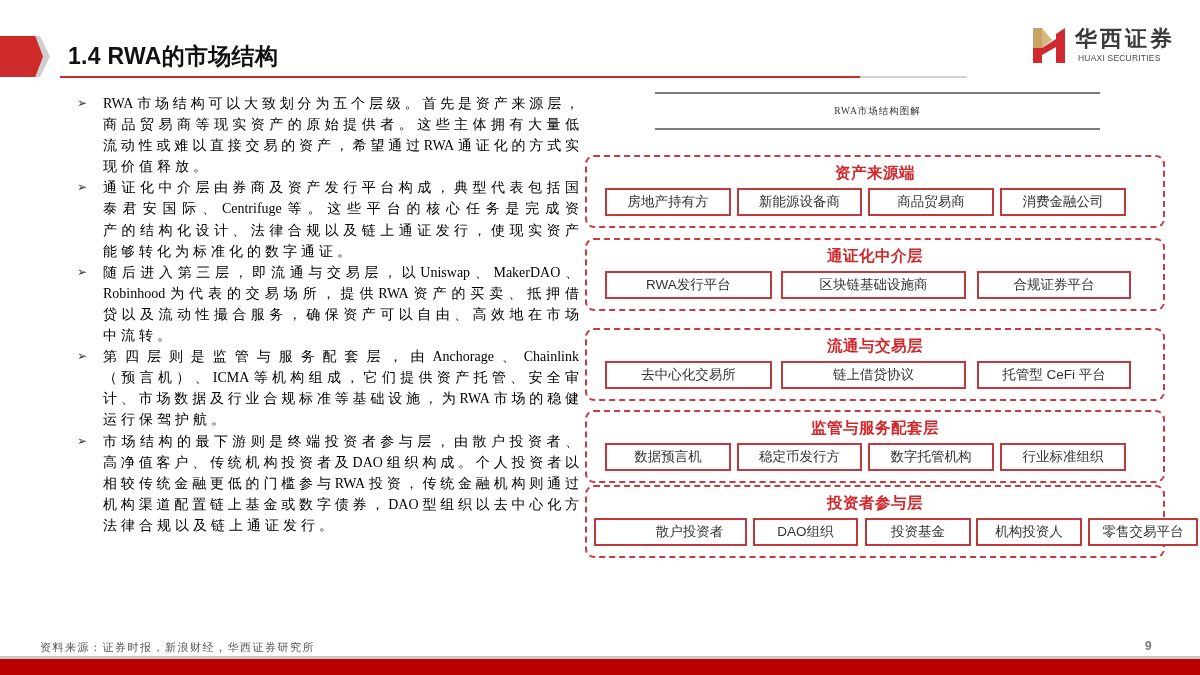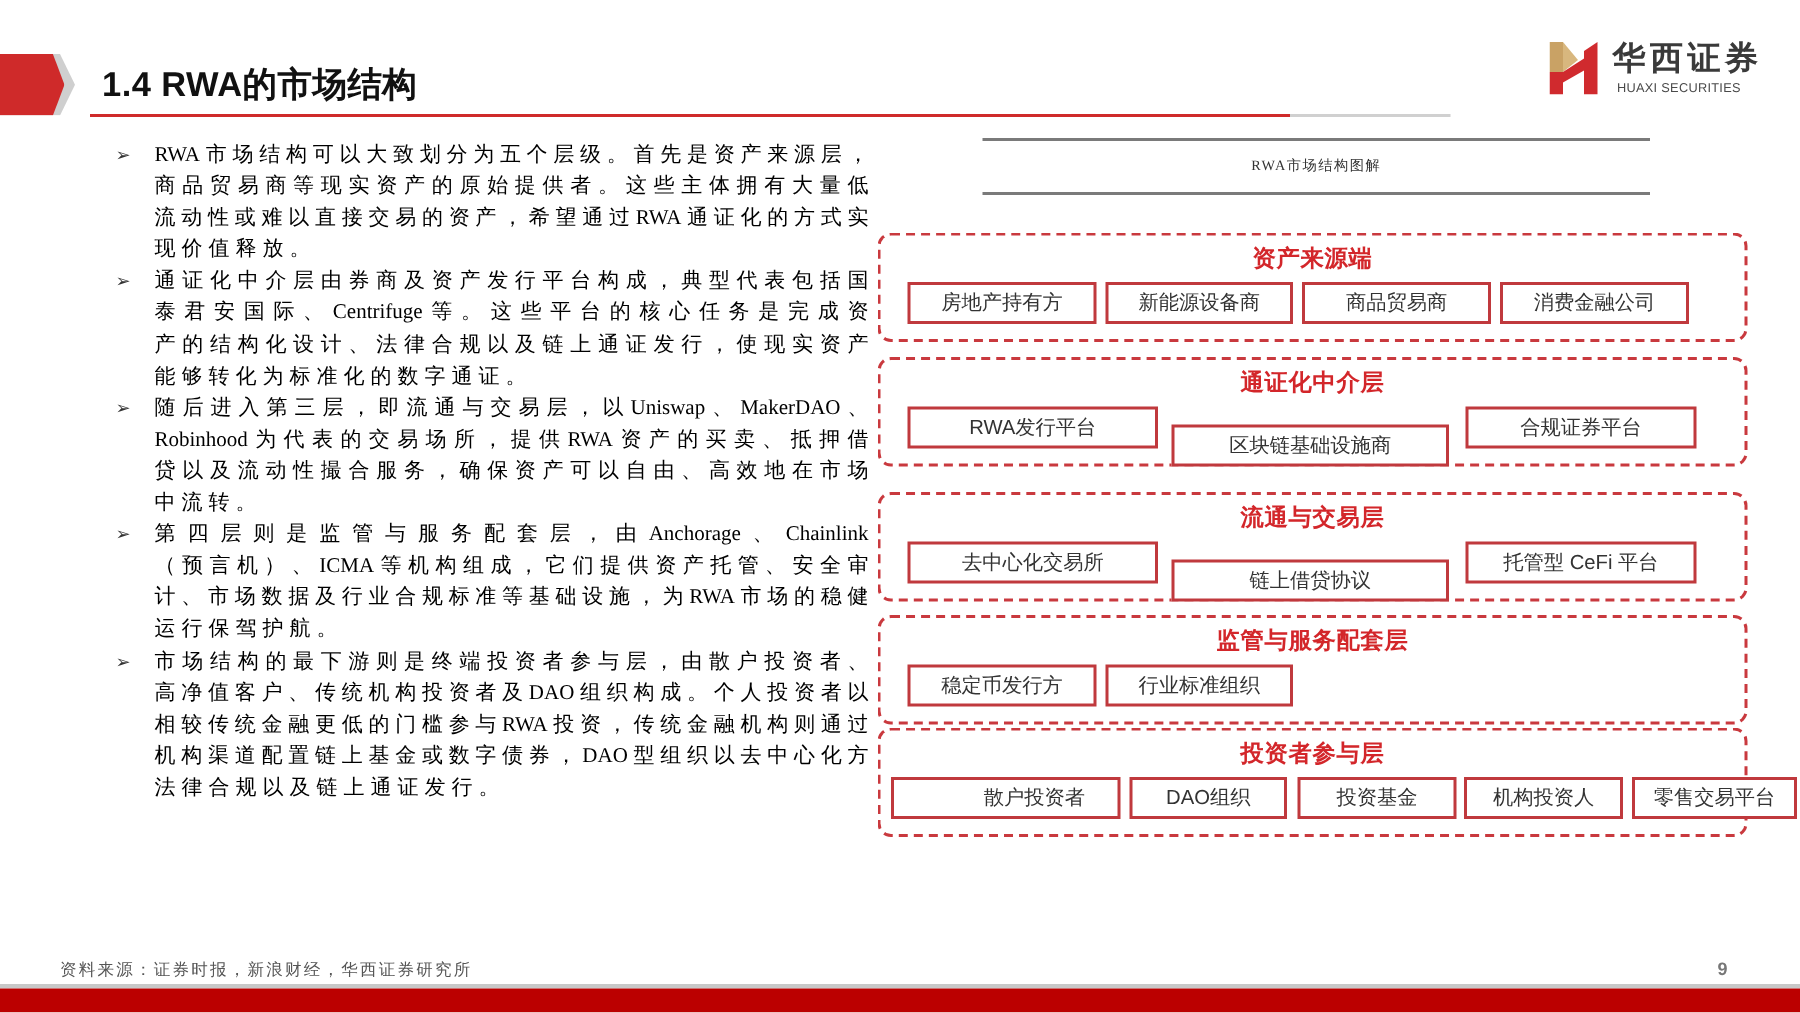--- a/index.html
+++ b/index.html
@@ -40,21 +40,21 @@
 
   
   .items.four { left:18px; }
   .items.four .item:nth-child(1){ width:122px; }
   .items.four .item:nth-child(2){ width:121px; margin-left:6px; }
   .items.four .item:nth-child(3){ width:122px; margin-left:6px; }
   .items.four .item:nth-child(4){ width:122px; margin-left:6px; }
   
   .items.three { left:18px; }
   .items.three .item:nth-child(1){ width:163px; }
-  .items.three .item:nth-child(2){ width:181px; margin-left:9px;margin-top:12px; }
+  .items.three .item:nth-child(2){ width:181px; margin-left:9px; }
   .items.three .item:nth-child(3){ width:150px; margin-left:11px; }
   
   .items.five { left:7px; }
   .items.five .item:nth-child(1){ width:111px;padding-left:38px; }
   .items.five .item:nth-child(2){ width:101px; margin-left:6px; }
   .items.five .item:nth-child(3){ width:102px; margin-left:7px; }
   .items.five .item:nth-child(4){ width:102px; margin-left:5px; }
   .items.five .item:nth-child(5){ width:106px; margin-left:6px; }
 
   
@@ -151,21 +151,23 @@
   <div class="items three">
     <div class="item">去中心化交易所</div>
     <div class="item">链上借贷协议</div>
     <div class="item">托管型 CeFi 平台</div>
   </div>
 </div>
 
 <div class="layer l3">
   <div class="layer-title">监管与服务配套层</div>
   <div class="items four">
+    <div class="item">数据预言机</div>
     <div class="item">稳定币发行方</div>
+    <div class="item">数字托管机构</div>
     <div class="item">行业标准组织</div>
   </div>
 </div>
 
 <div class="layer l4">
   <div class="layer-title">投资者参与层</div>
   <div class="items five">
     <div class="item">散户投资者</div>
     <div class="item">DAO组织</div>
     <div class="item">投资基金</div>

